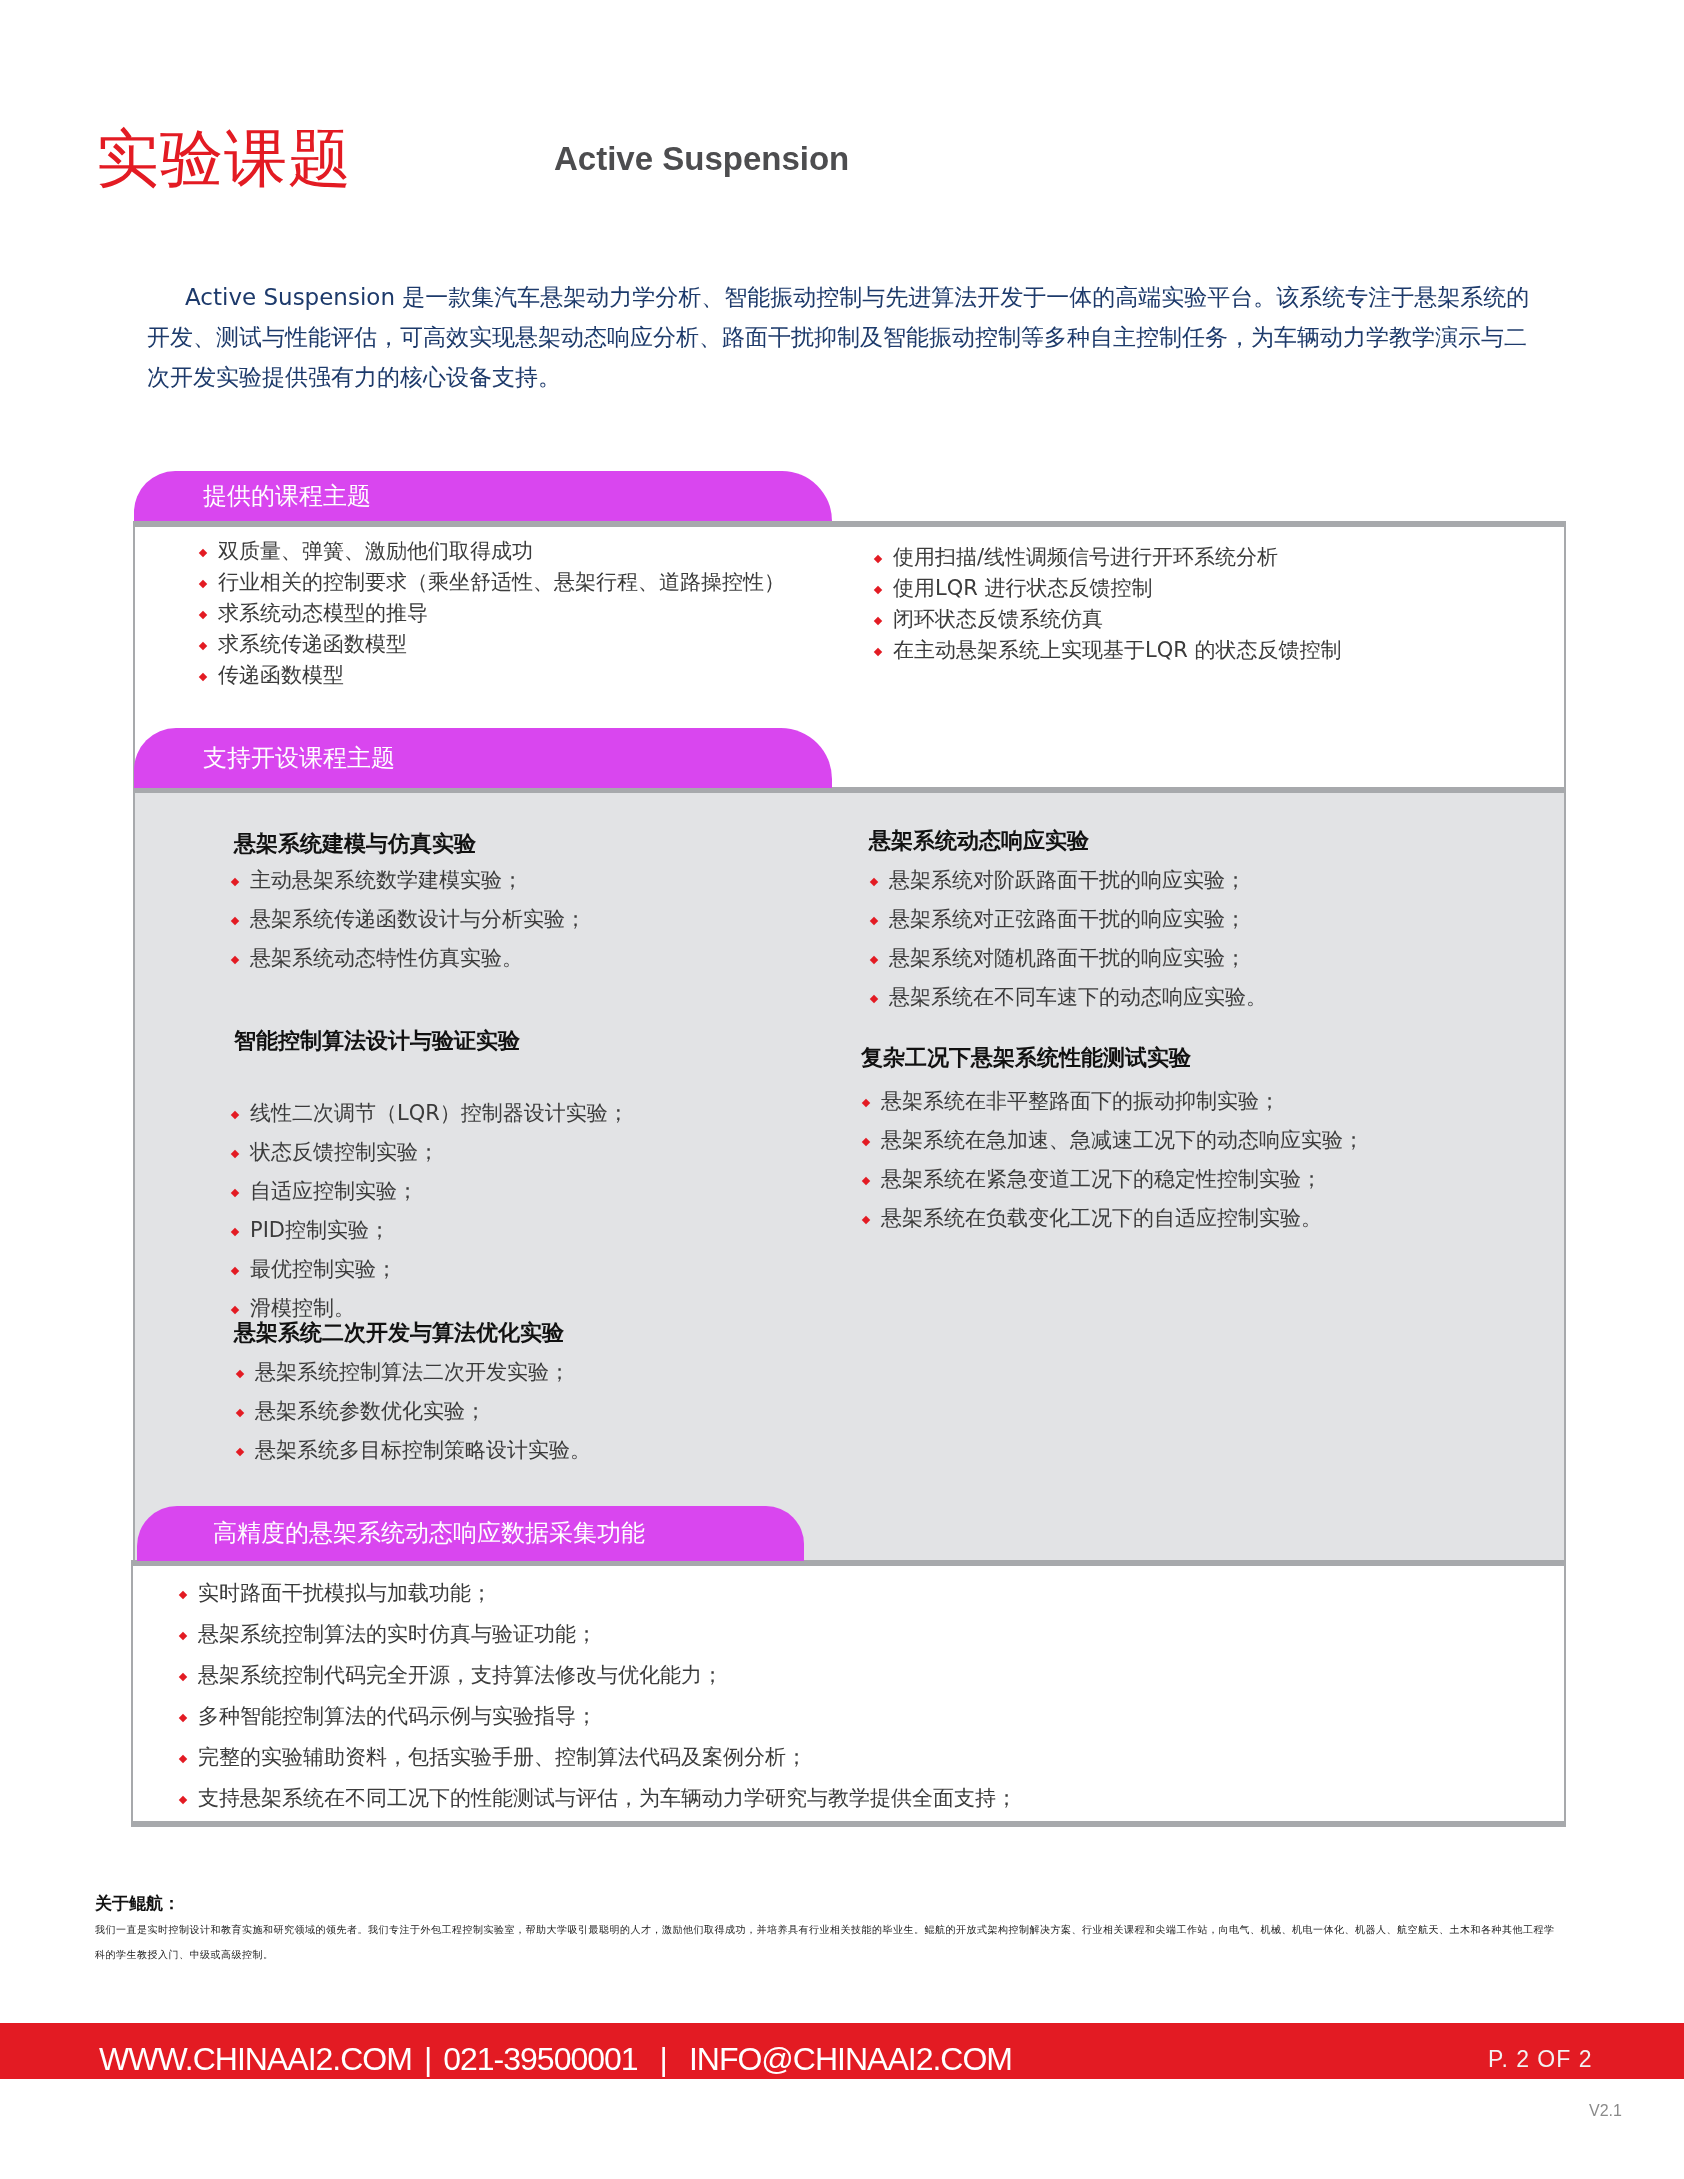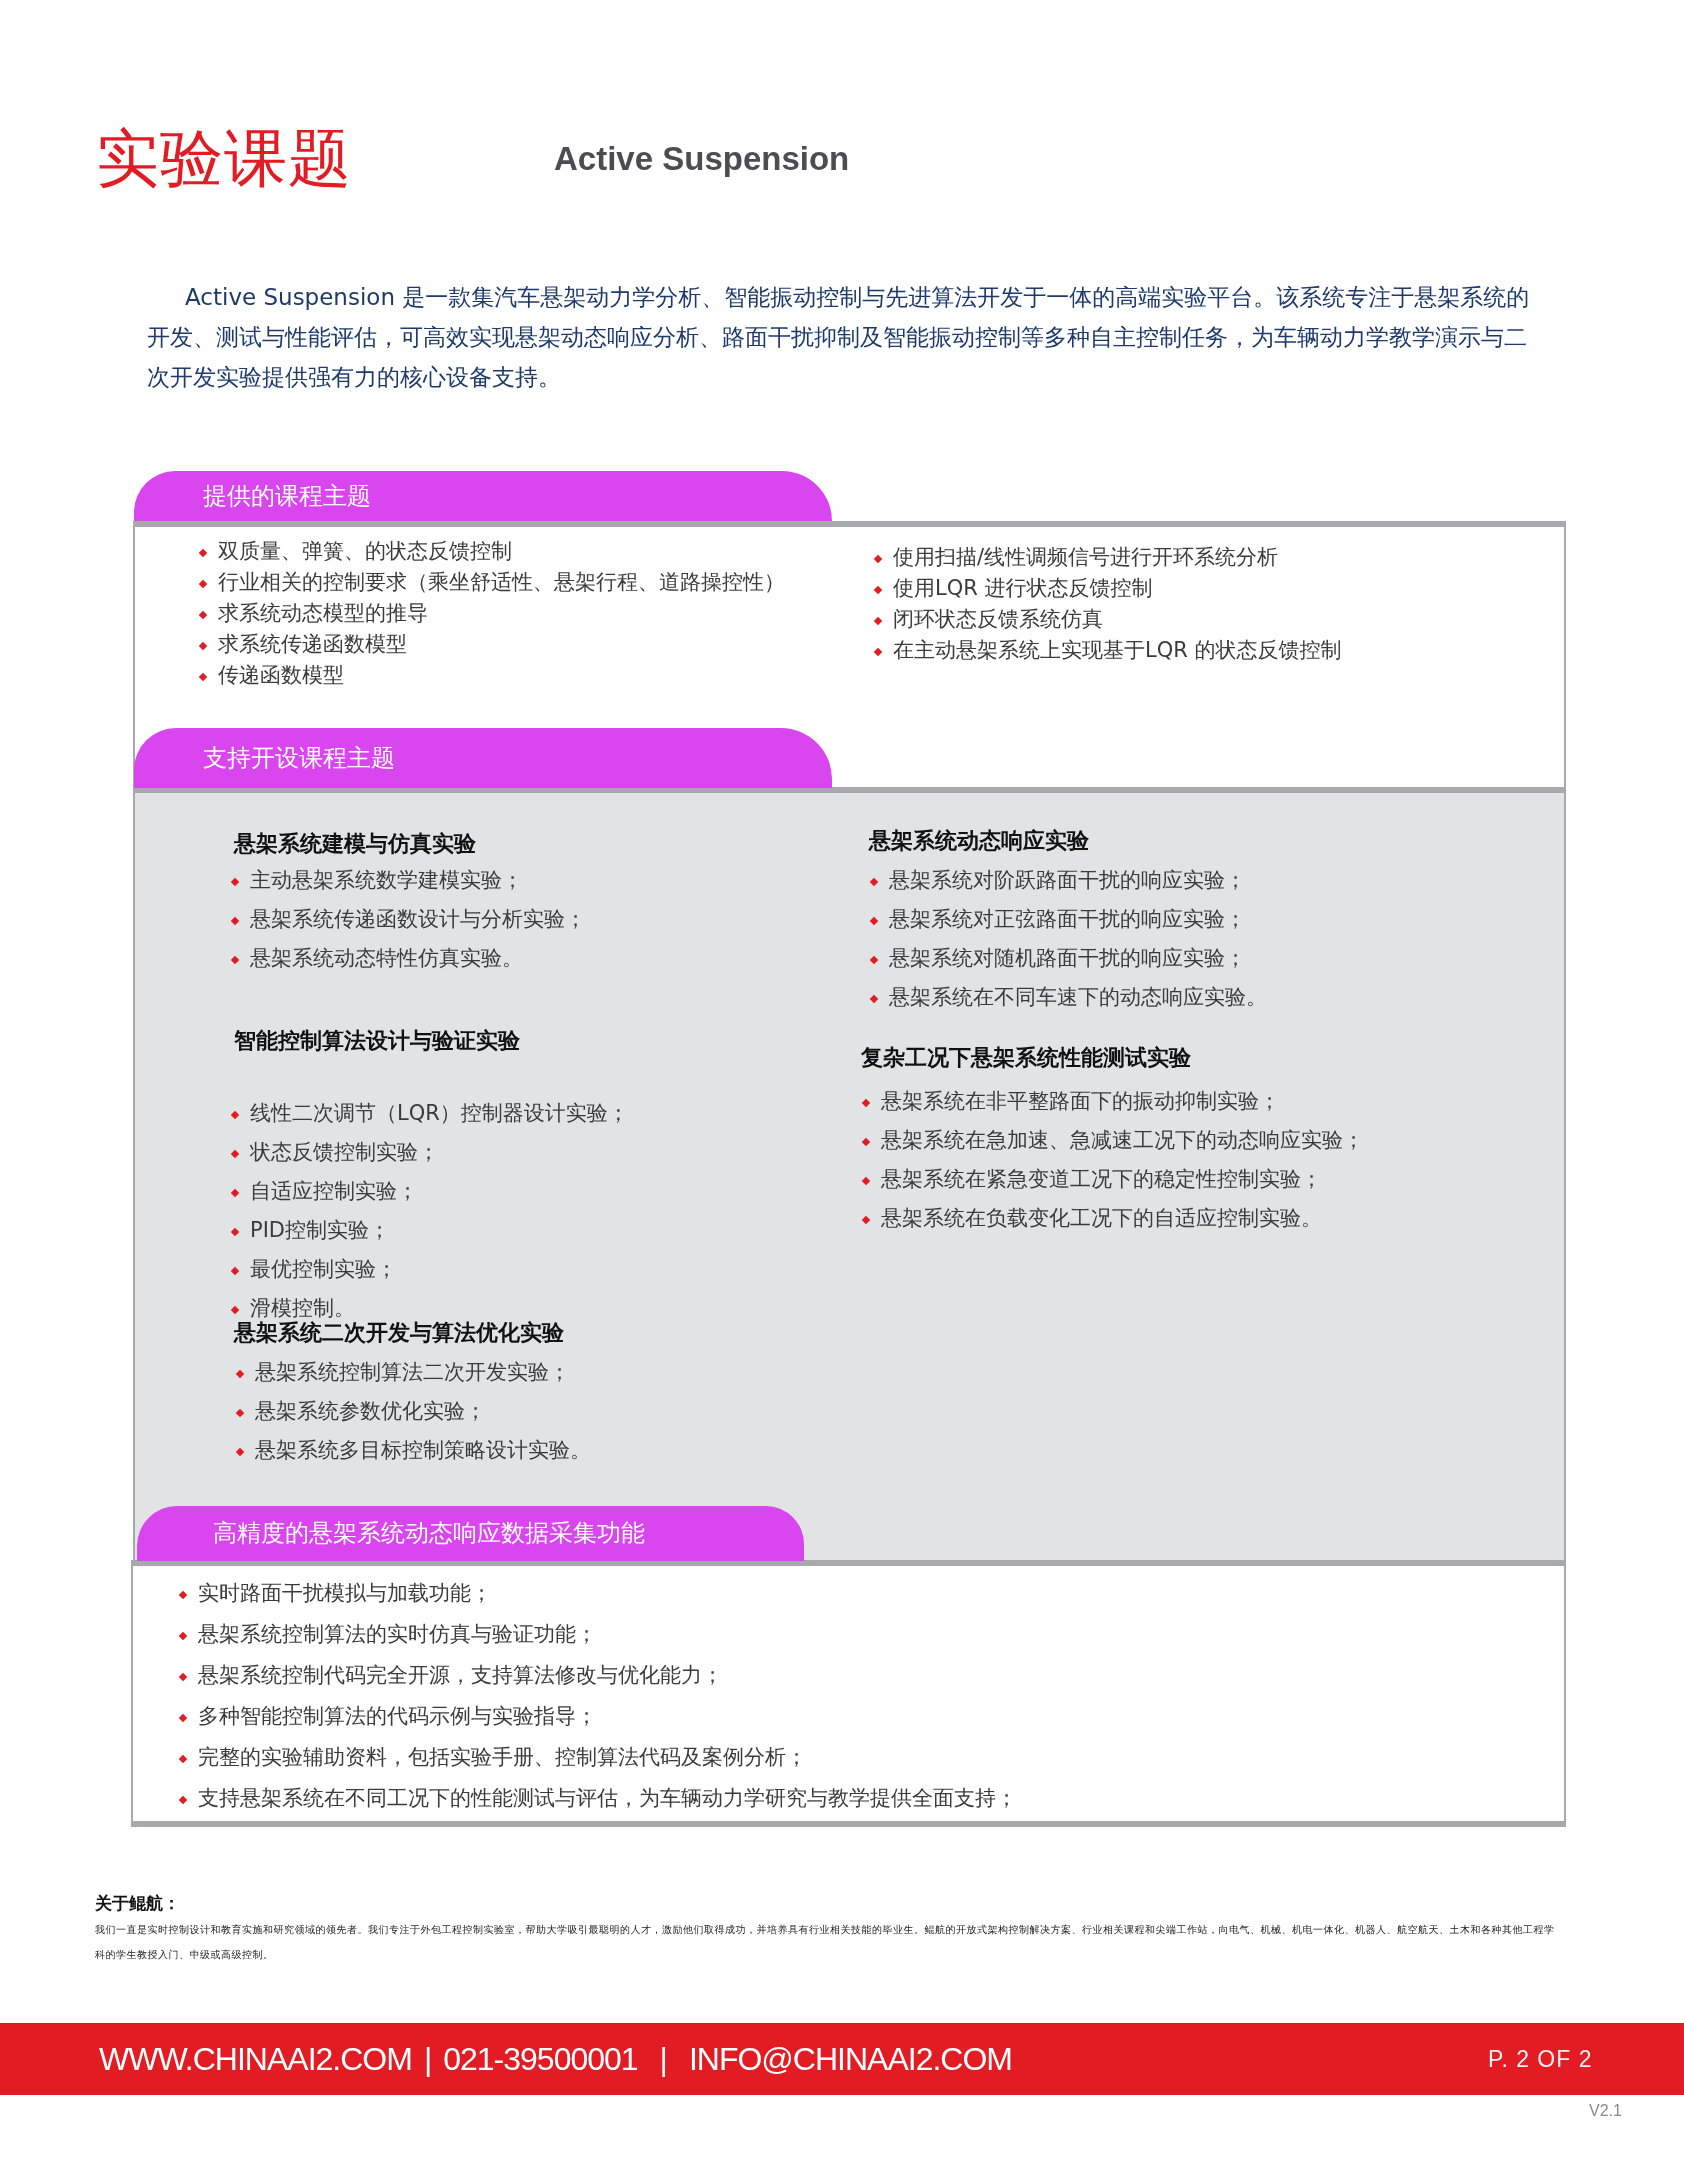--- a/index.html
+++ b/index.html
@@ -60,21 +60,21 @@
       position: absolute; left: 95px; top: 1892px;
       font-size: 17px; font-weight: bold; color: #111;
     }
     .about-text {
       position: absolute; left: 95px; top: 1917px; width: 1465px;
       font-size: 10px; line-height: 25px; color: #222;
       letter-spacing: 0.5px;
     }
 
     .footer-bar {
-      position: absolute; left: 0; top: 2023px; width: 1684px; height: 72px;
+      position: absolute; left: 0; top: 2023px; width: 1684px; height: 56px;
       background: #e31b23; color: #ffffff;
     }
     .footer-contact {
       position: absolute; left: 99px; top: 16px;
       font-size: 32px; line-height: 40px; letter-spacing: -1px;
       font-family: "Liberation Sans", sans-serif;
       white-space: nowrap;
     }
     .footer-contact .sep { margin: 0 12px; }
     .footer-page {
@@ -94,21 +94,21 @@
 <div class="page-title">实验课题</div>
 <div class="product-name">Active Suspension</div>
 
 <p class="intro">Active Suspension 是一款集汽车悬架动力学分析、智能振动控制与先进算法开发于一体的高端实验平台。该系统专注于悬架系统的开发、测试与性能评估，可高效实现悬架动态响应分析、路面干扰抑制及智能振动控制等多种自主控制任务，为车辆动力学教学演示与二次开发实验提供强有力的核心设备支持。</p>
 
 <div class="box white" style="left:133px; top:521px; width:1433px; height:269px;"></div>
 <div class="tab" style="left:134px; top:471px; width:698px; height:50px;">
   <span>提供的课程主题</span>
 </div>
 <ul class="list s1" style="left:198px; top:536px;">
-  <li><span class="bullet"></span><span>双质量、弹簧、的状态反馈控制</span></li>
+  <li><span class="bullet"></span><span>双质量、弹簧、激励他们取得成功</span></li>
   <li><span class="bullet"></span><span>行业相关的控制要求（乘坐舒适性、悬架行程、道路操控性）</span></li>
   <li><span class="bullet"></span><span>求系统动态模型的推导</span></li>
   <li><span class="bullet"></span><span>求系统传递函数模型</span></li>
   <li><span class="bullet"></span><span>传递函数模型</span></li>
 </ul>
 <ul class="list s1" style="left:873px; top:542px;">
   <li><span class="bullet"></span><span>使用扫描/线性调频信号进行开环系统分析</span></li>
   <li><span class="bullet"></span><span>使用LQR 进行状态反馈控制</span></li>
   <li><span class="bullet"></span><span>闭环状态反馈系统仿真</span></li>
   <li><span class="bullet"></span><span>在主动悬架系统上实现基于LQR 的状态反馈控制</span></li>

